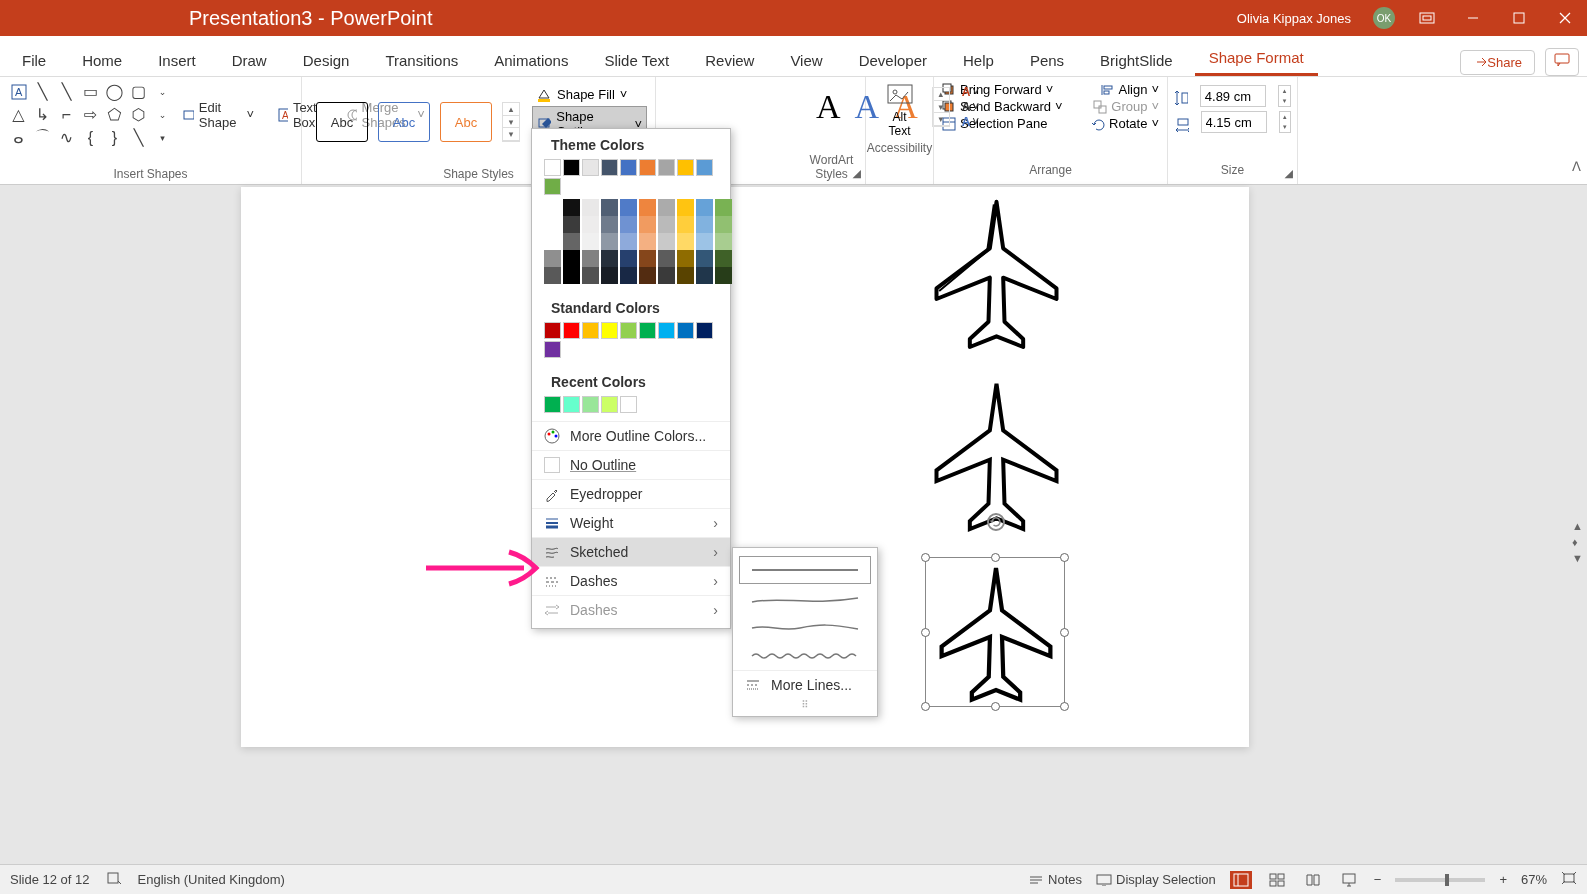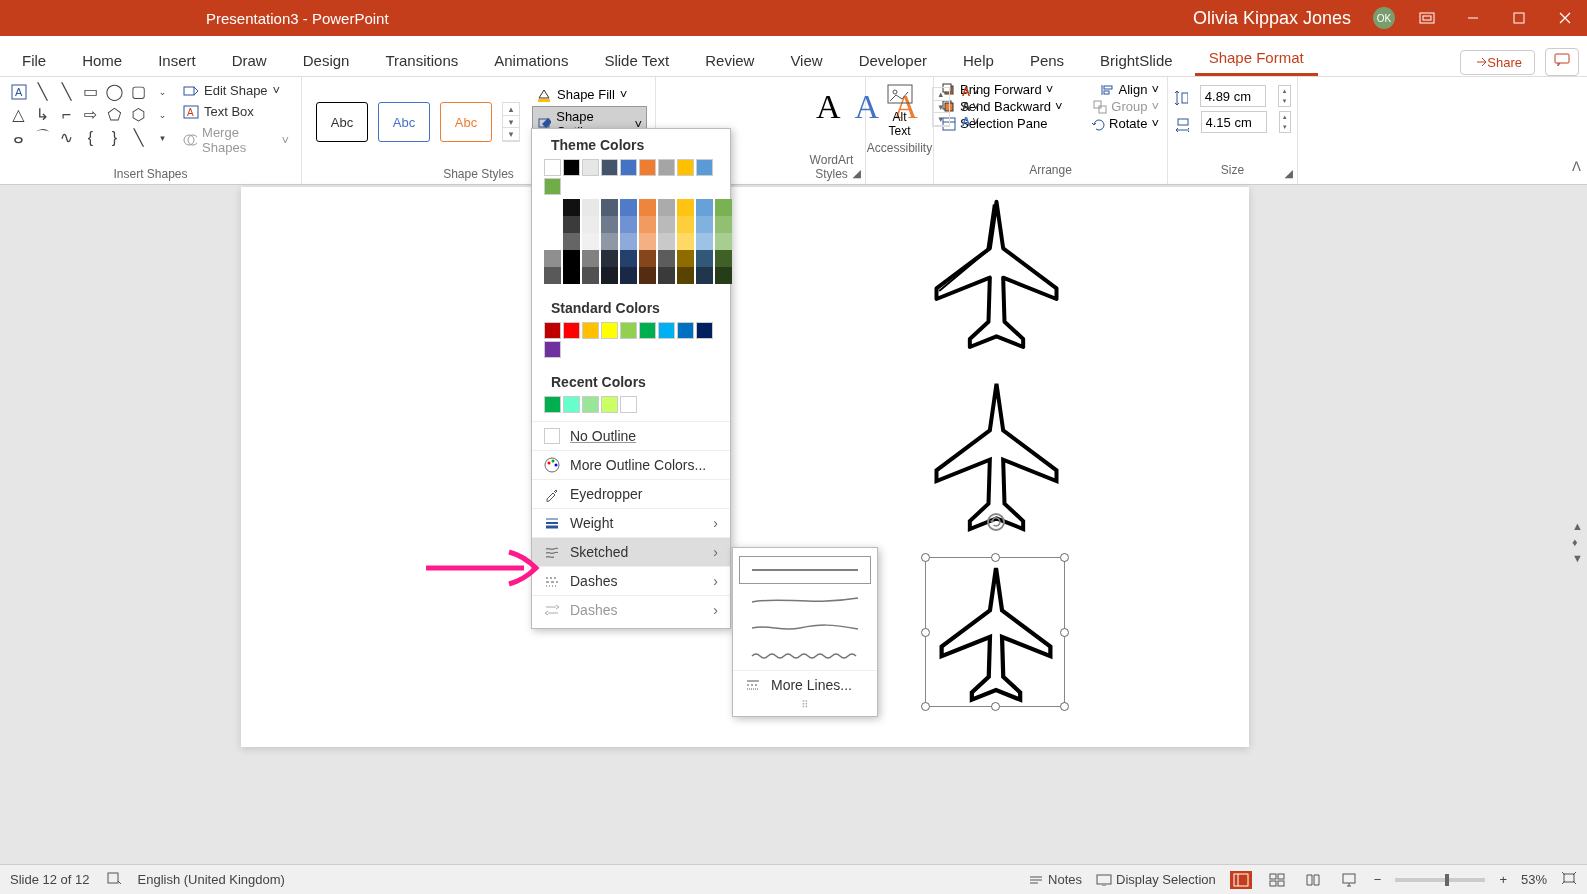--- a/index.html
+++ b/index.html
@@ -1,38 +1,38 @@
 <!DOCTYPE html>
 <html><head>
 <meta charset="utf-8">
 <style>
 *{box-sizing:border-box;margin:0;padding:0;font-family:'Segoe UI',Arial,sans-serif;}
 body{width:1587px;height:894px;background:#e6e6e6;overflow:hidden;position:relative;}
 .titlebar{height:36px;background:#c43e1c;display:flex;align-items:center;color:#fff;position:relative;}
-.titlebar .title{position:absolute;left:206px;font-size:15px;}
+.titlebar .title{position:absolute;left:189px;font-size:20px;}
 .searchbox{position:absolute;left:543px;top:4px;width:390px;height:27px;background:#f2c6b8;border-radius:3px;display:flex;align-items:center;padding:0 10px;color:#8b5a4a;font-size:14px;gap:10px;}
 .searchbox svg{width:15px;height:15px;}
 .titlebar-right{position:absolute;right:8px;display:flex;align-items:center;gap:18px;}
 .user-badge{width:22px;height:22px;border-radius:50%;background:#7a9d6e;color:#fff;font-size:10px;display:flex;align-items:center;justify-content:center;}
-.titlebar-right span.name{font-size:18px;margin-right:4px;}
+.titlebar-right span.name{font-size:13px;margin-right:4px;}
 .winbtn{width:28px;height:28px;display:flex;align-items:center;justify-content:center;cursor:pointer;}
 .ribbon-tabs{height:41px;background:#fff;display:flex;align-items:flex-end;padding:0 8px;gap:8px;border-bottom:1px solid #ddd;}
 .ribbon-tabs .tab{padding:8px 14px 7px;font-size:15px;color:#333;cursor:pointer;}
 .ribbon-tabs .tab.active{color:#c43e1c;border-bottom:3px solid #c43e1c;}
 .share-area{margin-left:auto;display:flex;align-items:center;gap:10px;}
 .share-btn{border:1px solid #ccc;border-radius:4px;padding:4px 12px;font-size:13px;color:#c43e1c;display:flex;align-items:center;}
 .comment-btn{border:1px solid #ccc;border-radius:4px;padding:4px 8px;color:#c43e1c;}
 .ribbon{height:108px;background:#fff;border-bottom:1px solid #ccc;display:flex;position:relative;}
 .group{border-right:1px solid #e3e3e3;padding:4px 8px 0;display:flex;flex-direction:column;justify-content:space-between;}
 .group-label{text-align:center;font-size:12px;color:#666;padding:3px 0;}
 .insert-shapes{width:302px;}
 .shape-grid{display:flex;flex-direction:column;gap:2px;}
 .shape-row{display:flex;gap:3px;align-items:center;}
 .shape-cell{width:21px;height:21px;display:flex;align-items:center;justify-content:center;color:#444;}
-.edit-btns{display:flex;flex-direction:column;gap:2px;font-size:13px;color:#333;justify-content:center;}
+.edit-btns{display:flex;flex-direction:row;gap:16px;font-size:13px;color:#333;justify-content:center;}
 .edit-btns .btn{display:flex;align-items:center;gap:5px;padding:2px 4px;}
 .edit-btns .disabled{color:#999;}
 .shape-styles{width:354px;display:flex;}
 .style-gallery{display:flex;gap:10px;align-items:center;padding:6px;}
 .style-box{width:52px;height:40px;border:1px solid #333;border-radius:3px;display:flex;align-items:center;justify-content:center;font-size:13px;color:#333;}
 .style-box.b1{border-color:#000;}
 .style-box.b2{border-color:#4472c4;color:#4472c4;}
 .style-box.b3{border-color:#ed7d31;color:#ed7d31;}
 .gallery-nav{width:18px;display:flex;flex-direction:column;border:1px solid #ddd;}
 .gallery-nav div{flex:1;border-bottom:1px solid #ddd;display:flex;align-items:center;justify-content:center;font-size:9px;color:#666;cursor:pointer;}
@@ -479,31 +479,31 @@
     </div>
   <div class="dd-section">Recent Colors</div>
   <div class="color-grid" id="recent-row" style="padding-bottom:8px;">
       <div class="color-sw" style="background: rgb(0, 176, 80);"></div>
       <div class="color-sw" style="background: rgb(102, 255, 204);"></div>
       <div class="color-sw" style="background: rgb(153, 230, 153);"></div>
       <div class="color-sw" style="background: rgb(204, 255, 102);"></div>
       <div class="color-sw" style="background: rgb(255, 255, 255);"></div>
     </div>
   <div class="dd-item">
-      <span style="width:16px;height:16px;border:1px solid #ccc;"></span>
-      <span style="text-decoration:underline;text-decoration-color:#999;">No Outline</span>
-    </div>
-  <div class="dd-item">
       <svg width="16" height="16">
         <circle cx="8" cy="8" r="7" fill="none" stroke="#666"></circle>
         <circle cx="5" cy="6" r="1.5" fill="#f00"></circle>
         <circle cx="9" cy="4" r="1.5" fill="#0a0"></circle>
         <circle cx="12" cy="8" r="1.5" fill="#00f"></circle>
       </svg>
       <span>More Outline Colors...</span>
+    </div>
+  <div class="dd-item">
+      <span style="width:16px;height:16px;border:1px solid #ccc;"></span>
+      <span style="text-decoration:underline;text-decoration-color:#999;">No Outline</span>
     </div>
   <div class="dd-item">
       <svg width="16" height="16" fill="none" stroke="#555">
         <path d="M3 13l6-6 2 2-6 6-2 .5z"></path>
         <path d="M10 6l2-2 1 1-2 2"></path>
       </svg>
       <span>Eyedropper</span>
     </div>
   <div class="dd-item">
       <svg width="16" height="16" stroke="#2a5599">
@@ -631,19 +631,19 @@
           <rect x="2" y="1" width="12" height="9"></rect>
           <line x1="6" y1="13" x2="10" y2="13"></line>
           <line x1="8" y1="10" x2="8" y2="13"></line>
         </svg>
       </div>
     <span>−</span>
     <div class="zoom-slider">
         <div class="thumb"></div>
       </div>
     <span>+</span>
-    <span>53%</span>
+    <span>67%</span>
     <span><svg width="16" height="14" fill="none" stroke="#555">
           <rect x="3" y="3" width="10" height="8"></rect>
           <path d="M1 1l3 3M15 1l-3 3M1 13l3-3M15 13l-3-3"></path>
         </svg></span>
   </div>
 </div>
 
 </body></html>

